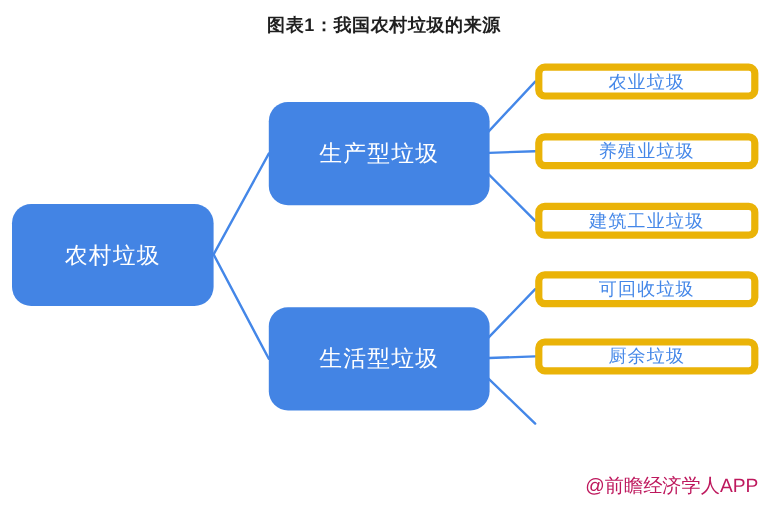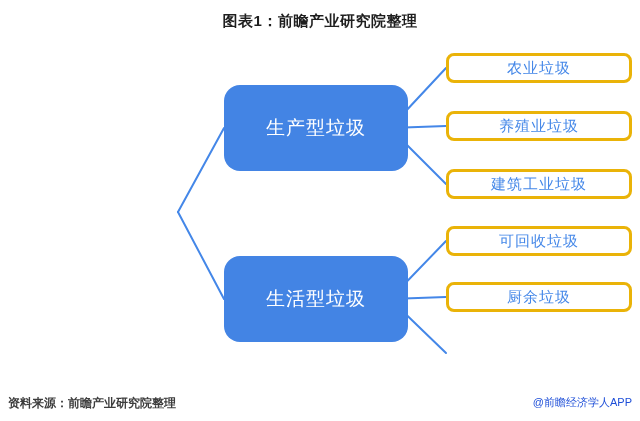--- a/index.html
+++ b/index.html
@@ -45,21 +45,21 @@
   .node.branch-1 { top: 256px; }
   .leaf {
     position: absolute;
     left: 446px;
     width: 186px;
     height: 30px;
     display: flex;
     align-items: center;
     justify-content: center;
     background: #ffffff;
-    border: 3px solid #eab308;
+    border: 6px solid #eab308;
     border-radius: 8px;
     color: #4487e8;
     font-size: 15px;
     letter-spacing: 1px;
   }
   .leaf-0 { top: 53px; }
   .leaf-1 { top: 111px; }
   .leaf-2 { top: 169px; }
   .leaf-3 { top: 226px; }
   .leaf-4 { top: 282px; }
@@ -69,51 +69,51 @@
     left: 8px;
     top: 395px;
     font-size: 12px;
     font-weight: 700;
     color: #3d3d3d;
   }
   .footer-watermark {
     position: absolute;
     right: 8px;
     top: 395px;
-    font-size: 11px;
+    font-size: 16px;
     font-weight: 400;
-    color: #1d4ed8;
+    color: #be185d;
   }
 </style>
 </head>
 <body>
 
 <div class="canvas">
 
-  <div class="title">图表1：前瞻产业研究院整理</div>
+  <div class="title">图表1：我国农村垃圾的来源</div>
 
   <svg class="connectors" viewBox="0 0 640 421" xmlns="http://www.w3.org/2000/svg">
     <g stroke="#4487e8" stroke-width="2" fill="none" stroke-linecap="round">
       <line x1="178" y1="212" x2="224" y2="128"></line>
       <line x1="178" y1="212" x2="224" y2="299"></line>
       <line x1="390" y1="128" x2="446" y2="68"></line>
       <line x1="390" y1="128" x2="446" y2="126"></line>
       <line x1="390" y1="128" x2="446" y2="184"></line>
       <line x1="390" y1="299" x2="446" y2="241"></line>
       <line x1="390" y1="299" x2="446" y2="297"></line>
       <line x1="390" y1="299" x2="446" y2="353"></line>
     </g>
   </svg>
 
+  <div class="node root">农村垃圾</div>
 
   <div class="node branch branch-0">生产型垃圾</div>
   <div class="node branch branch-1">生活型垃圾</div>
 
   <div class="leaf leaf-0">农业垃圾</div>
   <div class="leaf leaf-2">建筑工业垃圾</div>
   <div class="leaf leaf-1">养殖业垃圾</div>
   <div class="leaf leaf-4">厨余垃圾</div>
   <div class="leaf leaf-3">可回收垃圾</div>
 
-  <div class="footer-source">资料来源：前瞻产业研究院整理</div>
   <div class="footer-watermark">@前瞻经济学人APP</div>
 
 </div>
 
 </body></html>

